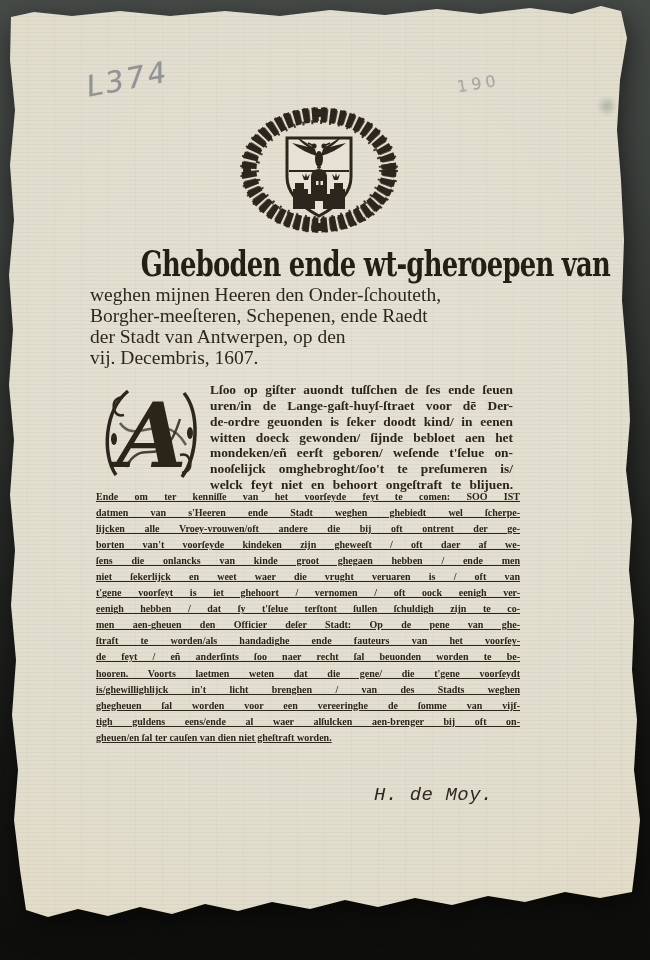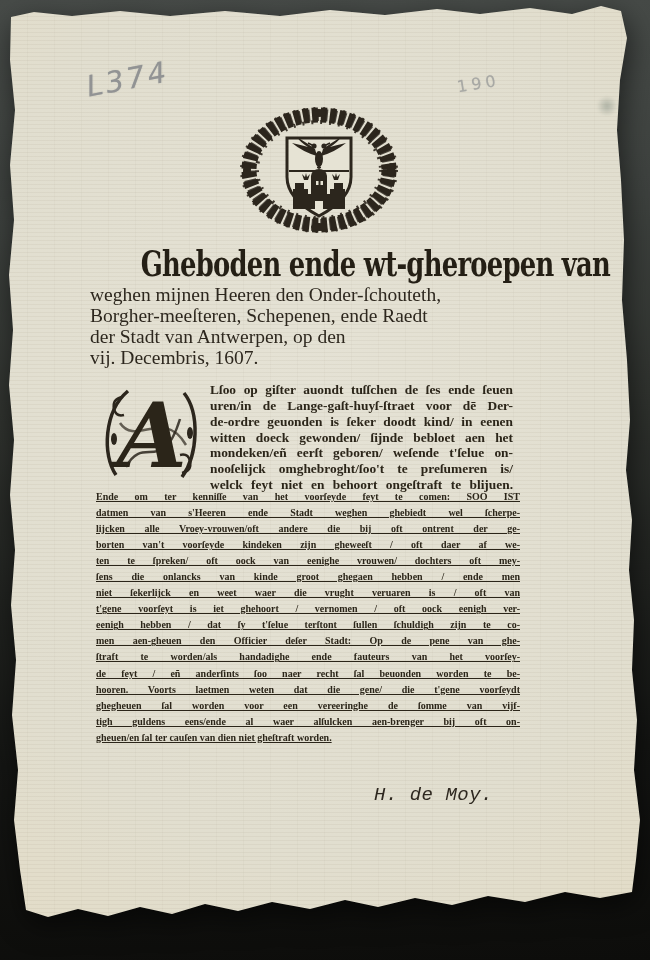--- a/index.html
+++ b/index.html
@@ -138,29 +138,29 @@
         <div class="jline">mondeken/eñ eerſt geboren/ weſende t'ſelue on-</div>
         <div class="jline">nooſelijck omghebroght/ſoo't te preſumeren is/</div>
         <div class="jline">welck feyt niet en behoort ongeſtraft te blijuen.</div>
       </div>
 
       <div class="body-block bl">
         <div class="jline">Ende om ter kenniſſe van het voorſeyde feyt te comen: SOO IST</div>
         <div class="jline">datmen van s'Heeren ende Stadt weghen ghebiedt wel ſcherpe-</div>
         <div class="jline">lijcken alle Vroey-vrouwen/oft andere die bij oft ontrent der ge-</div>
         <div class="jline">borten van't voorſeyde kindeken zijn gheweeſt / oft daer af we-</div>
-        <div class="jline">ten te ſpreken/ oft oock van eenighe vrouwen/ dochters oft mey-</div>
         <div class="jline">ſens die onlancks van kinde groot ghegaen hebben / ende men</div>
         <div class="jline">niet ſekerlijck en weet waer die vrught veruaren is / oft van</div>
         <div class="jline">t'gene voorſeyt is iet ghehoort / vernomen / oft oock eenigh ver-</div>
         <div class="jline">eenigh hebben / dat ſy t'ſelue terſtont ſullen ſchuldigh zijn te co-</div>
         <div class="jline">men aen-gheuen den Officier deſer Stadt: Op de pene van ghe-</div>
         <div class="jline">ſtraft te worden/als handadighe ende fauteurs van het voorſey-</div>
         <div class="jline">de feyt / eñ anderſints ſoo naer recht ſal beuonden worden te be-</div>
         <div class="jline">hooren. Voorts laetmen weten dat die gene/ die t'gene voorſeydt</div>
+        <div class="jline">is/ghewillighlijck in't licht brenghen / van des Stadts weghen</div>
         <div class="jline">ghegheuen ſal worden voor een vereeringhe de ſomme van vijf-</div>
         <div class="jline">tigh guldens eens/ende al waer alſulcken aen-brenger bij oft on-</div>
         <div class="jline last">gheuen/en ſal ter cauſen van dien niet gheſtraft worden.</div>
       </div>
 
       <div class="signature">H. de Moy.</div>
 
     </div>
   </div>
 </div>

